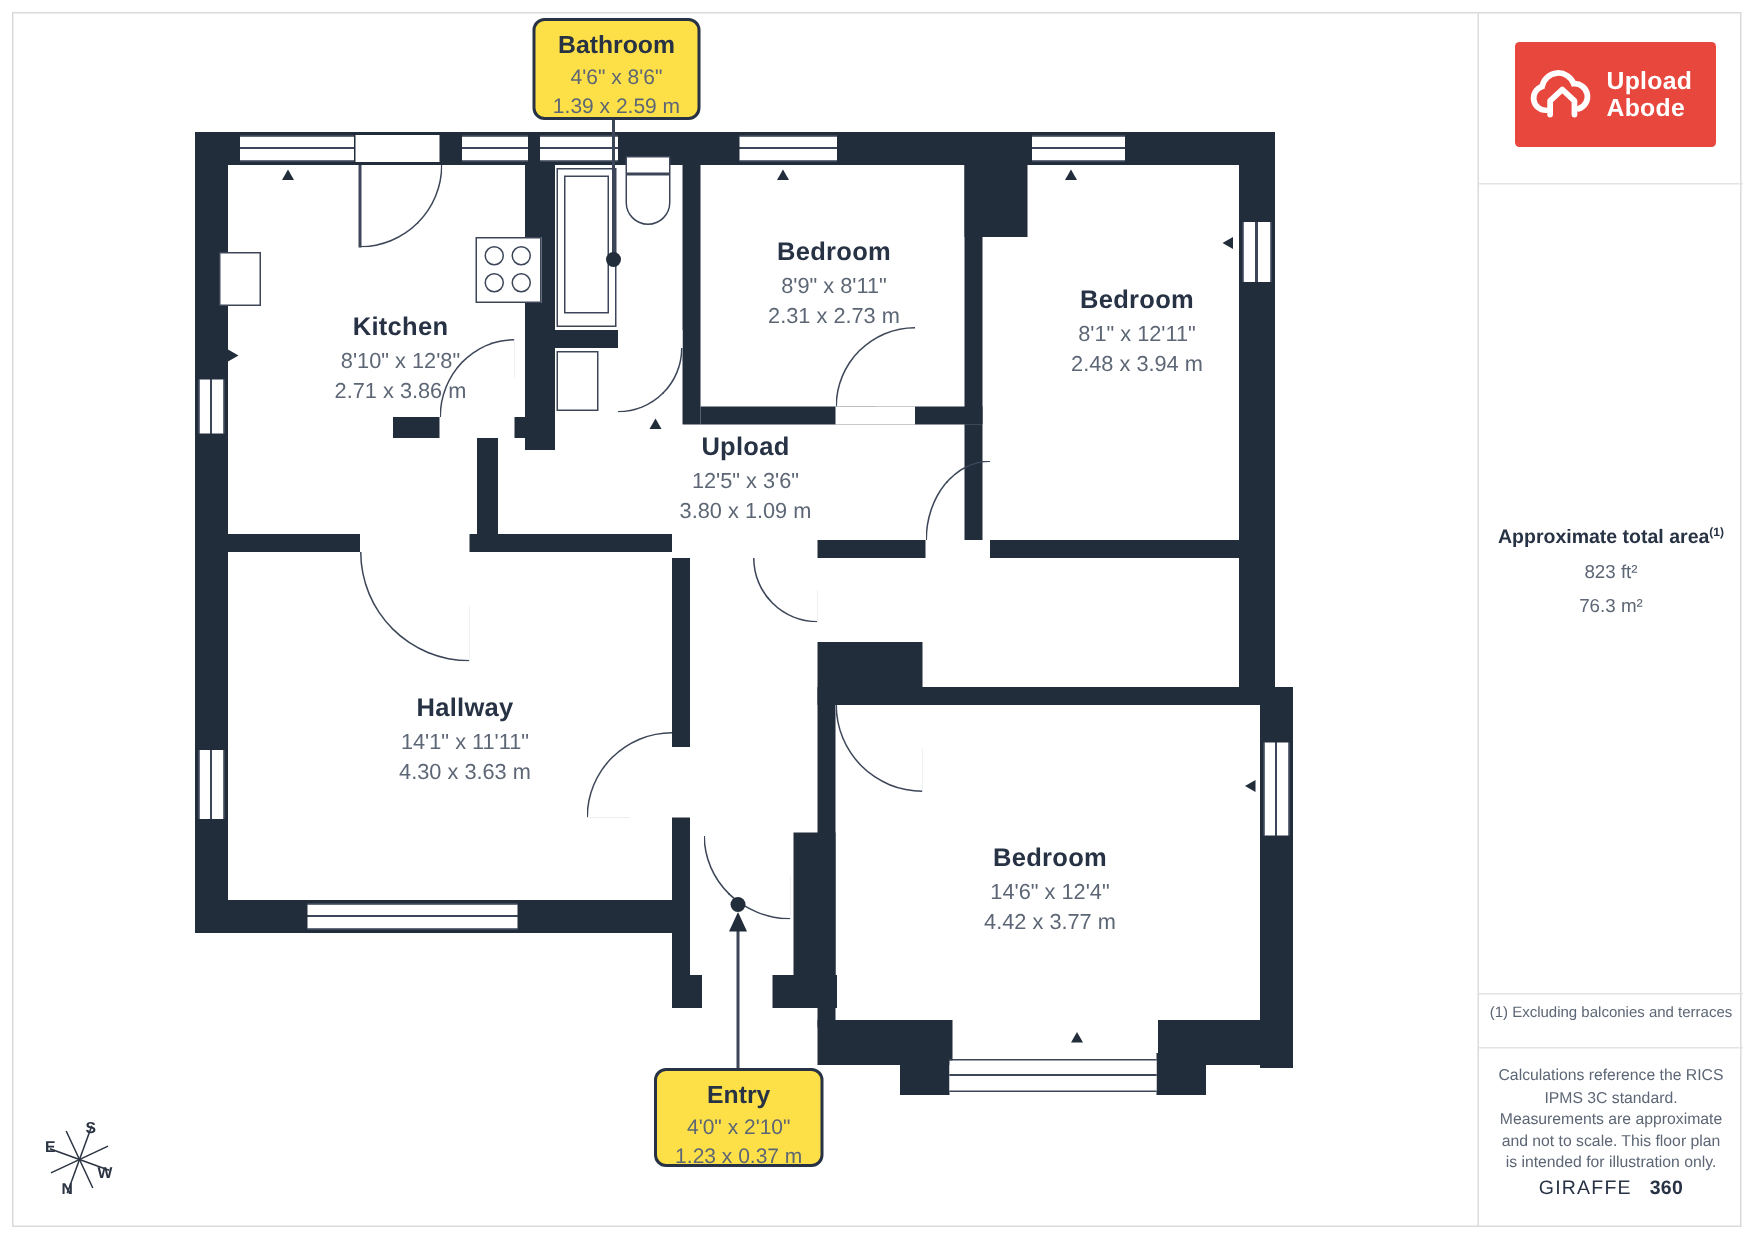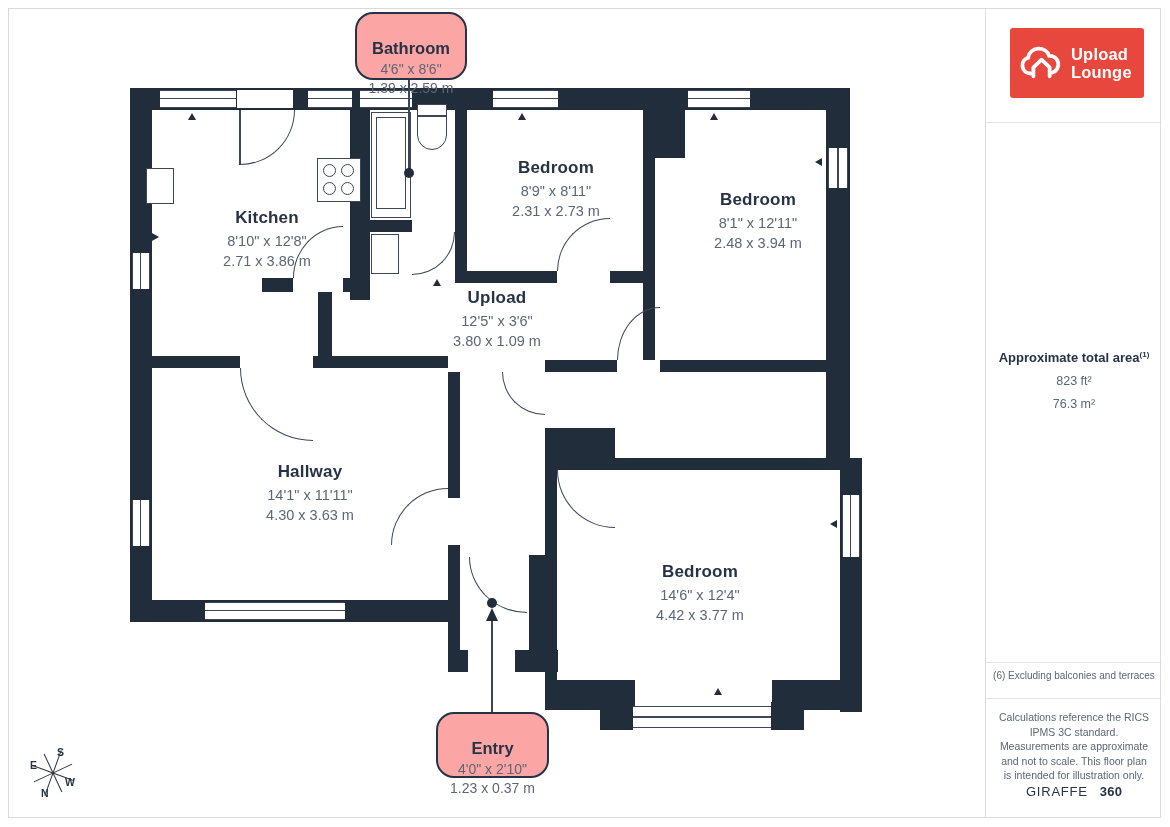--- a/index.html
+++ b/index.html
@@ -16,22 +16,22 @@
   .arc { position:absolute; }
   .arc.br { border-right:1.5px solid #3c4658; border-bottom:1.5px solid #3c4658; border-bottom-right-radius:100% 100%; }
   .arc.bl { border-left:1.5px solid #3c4658; border-bottom:1.5px solid #3c4658; border-bottom-left-radius:100% 100%; }
   .arc.tl { border-left:1.5px solid #3c4658; border-top:1.5px solid #3c4658; border-top-left-radius:100% 100%; }
   .leaf { position:absolute; background:#3c4658; }
   .fx { position:absolute; background:#fff; border:1.5px solid #3c4658; }
   .burner { position:absolute; width:13px; height:13px; border:1.5px solid #3c4658; border-radius:50%; background:#fff; }
   .room-label { position:absolute; width:170px; text-align:center; color:#273245; }
   .room-label .nm { font-size:17px; font-weight:bold; letter-spacing:.2px; }
   .room-label .dm { font-size:14.5px; color:#5c6675; line-height:20px; margin-top:3px; }
-  .callout { position:absolute; background:#fca5a5; border:2px solid #273245; border-radius:18px;
-             text-align:center; padding-top:25px; z-index:5; }
+  .callout { position:absolute; background:#fde047; border:2px solid #273245; border-radius:8px;
+             text-align:center; padding-top:7px; z-index:5; }
   .callout .nm { font-size:16.5px; font-weight:bold; color:#273245; }
   .callout .dm { font-size:14px; color:#5c6675; line-height:19px; margin-top:2px; }
   .leader { position:absolute; width:1.5px; background:#3c4658; }
   .dot { position:absolute; width:10px; height:10px; border-radius:50%; background:#222d3c; }
   .ma { position:absolute; width:0; height:0; }
   .ma.up    { border-left:4.5px solid transparent; border-right:4.5px solid transparent; border-bottom:7px solid #222d3c; }
   .ma.left  { border-top:4.5px solid transparent; border-bottom:4.5px solid transparent; border-right:7px solid #222d3c; }
   .ma.right { border-top:4.5px solid transparent; border-bottom:4.5px solid transparent; border-left:7px solid #222d3c; }
   .cl { position:absolute; left:50%; top:50%; width:42px; height:1px; background:#2b3442; }
   .compass-letter { position:absolute; font-size:10.5px; font-weight:bold; color:#2b3442; }
@@ -194,35 +194,35 @@
 
   <div class="abs" style="left:985px;top:8px;width:1px;height:810px;background:#dcdcdc;"></div>
 
   <div id="logo">
     <svg width="46" height="42" viewBox="0 0 48 44">
       <path d="M12 33 a8.5 8.5 0 0 1 -2.6-16.6 A11.5 11.5 0 0 1 31.5 14.5 A9 9 0 0 1 35 32" fill="none" stroke="#fff" stroke-width="4" stroke-linecap="round"></path>
       <path d="M15 36 V26.5 L23.5 18.5 L32 26.5 V36" fill="none" stroke="#fff" stroke-width="4" stroke-linejoin="round" stroke-linecap="round"></path>
     </svg>
     <div class="txt">
       <div>Upload</div>
-      <div>Lounge</div>
+      <div>Abode</div>
     </div>
   </div>
 
   <div class="divider" style="left:986px;top:122px;width:176px;"></div>
 
   <div id="area-block">
     <div id="area-title"><span>Approximate total area</span><sup>(1)</sup></div>
     <div class="area-val">823 ft²</div>
     <div class="area-val">76.3 m²</div>
   </div>
 
   <div class="divider" style="left:986px;top:662px;width:176px;"></div>
 
-  <div id="footnote">(6) Excluding balconies and terraces</div>
+  <div id="footnote">(1) Excluding balconies and terraces</div>
 
   <div class="divider" style="left:986px;top:698px;width:176px;"></div>
 
   <div id="disclaimer">Calculations reference the RICS IPMS 3C standard. Measurements are approximate and not to scale. This floor plan is intended for illustration only.</div>
 
   <div id="brand"><span>GIRAFFE</span><b>360</b></div>
 
 </div>
 
 </body></html>

